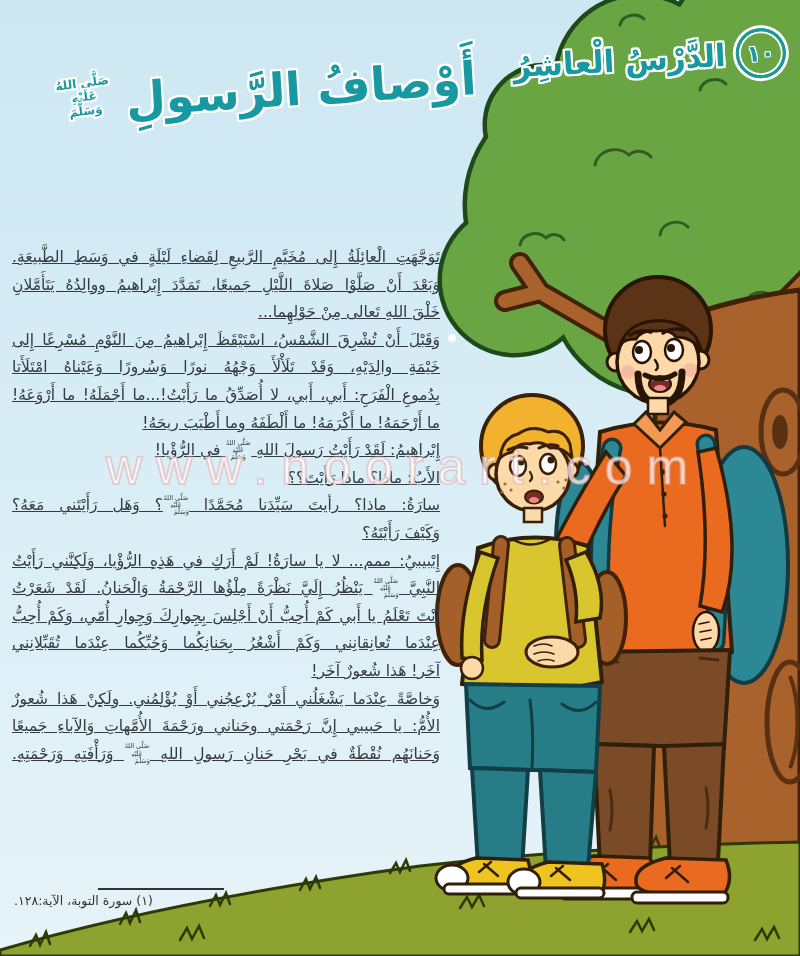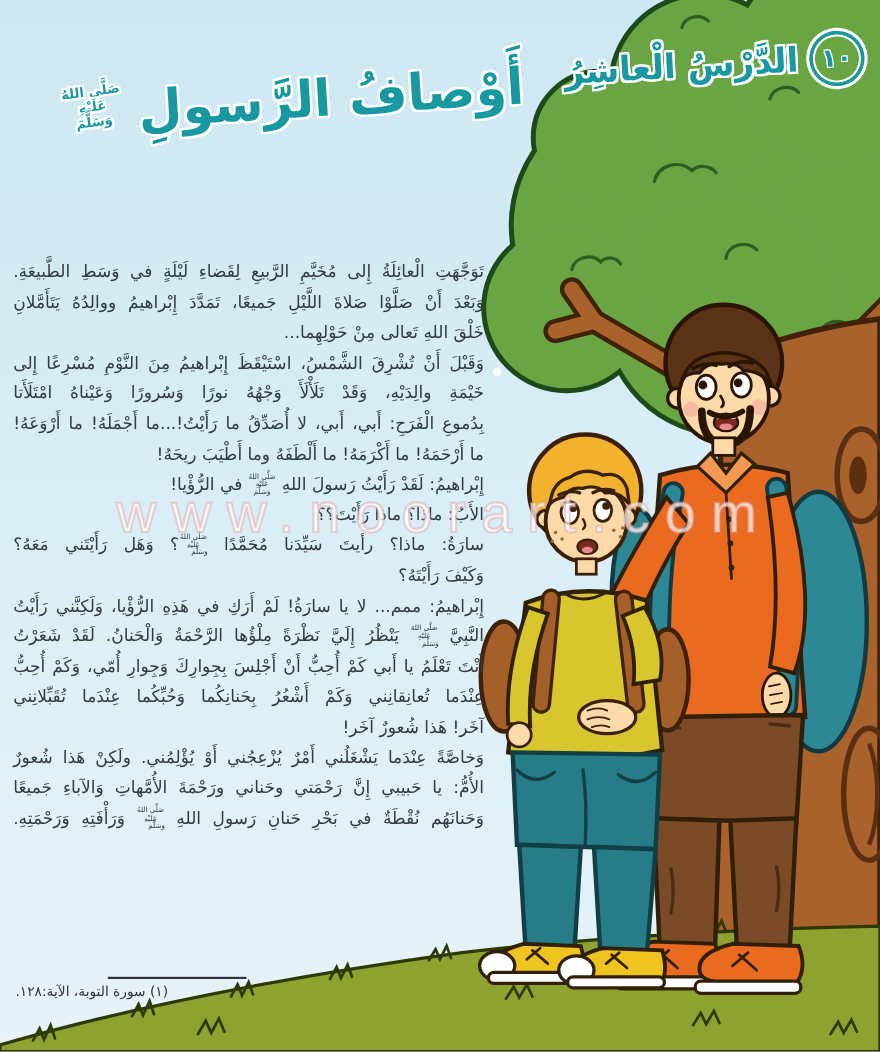--- a/index.html
+++ b/index.html
@@ -31,22 +31,22 @@
     display:flex;direction:rtl;align-items:flex-start;justify-content:center;gap:10px;
     transform:rotate(-3.5deg);z-index:4;
   }
   .title-text{font-size:46px;font-weight:bold;letter-spacing:1px;}
   .saw-big{
     display:inline-block;width:62px;font-size:12px;font-weight:bold;line-height:1.15;
     text-align:center;margin-top:2px;transform:rotate(-4deg);
   }
   
   .story{
-    position:absolute;top:234px;left:12px;width:428px;z-index:2;
-    direction:rtl;color:#333a41;font-size:15.5px;
+    position:absolute;top:244px;left:12px;width:428px;z-index:2;
+    direction:rtl;color:#333a41;font-size:15.5px;text-decoration:underline;
   }
   .line{line-height:27.6px;white-space:nowrap;text-align:right;height:27.6px;}
   .line.just{text-align:justify;text-align-last:justify;}
   .saw{
     display:inline-block;width:26px;font-size:6.5px;line-height:1.1;vertical-align:-4px;
     text-align:center;white-space:normal;color:#333a41;
   }
   
   .footnote{position:absolute;top:888px;left:14px;width:210px;direction:rtl;z-index:3;color:#2d3338;}
   .footnote .rule{width:126px;border-top:2px solid #2d3338;margin-bottom:3px;}
@@ -271,21 +271,21 @@
     <div class="line just">وَبَعْدَ أَنْ صَلَّوْا صَلاةَ اللَّيْلِ جَميعًا، تَمَدَّدَ إِبْراهيمُ ووالِدُهُ يَتَأَمَّلانِ</div>
     <div class="line">خَلْقَ اللهِ تَعالى مِنْ حَوْلِهِما...</div>
     <div class="line just">وَقَبْلَ أَنْ تُشْرِقَ الشَّمْسُ، اسْتَيْقَظَ إِبْراهيمُ مِنَ النَّوْمِ مُسْرِعًا إِلى</div>
     <div class="line just">خَيْمَةِ والِدَيْهِ، وَقَدْ تَلَأْلَأَ وَجْهُهُ نورًا وَسُرورًا وَعَيْناهُ امْتَلَأَتا</div>
     <div class="line just">بِدُموعِ الْفَرَحِ: أَبي، أَبي، لا أُصَدِّقُ ما رَأَيْتُ!...ما أَجْمَلَهُ! ما أَرْوَعَهُ!</div>
     <div class="line">ما أَرْحَمَهُ! ما أَكْرَمَهُ! ما أَلْطَفَهُ وما أَطْيَبَ ريحَهُ!</div>
     <div class="line">إِبْراهيمُ: لَقَدْ رَأَيْتُ رَسولَ اللهِ <span class="saw">صَلَّى اللهُ عَلَيْهِ وَسَلَّمَ</span> في الرُّؤْيا!</div>
     <div class="line">الأَبُ: ماذا؟ ماذا رَأَيْتَ؟؟</div>
     <div class="line just">سارَةُ: ماذا؟ رأيتَ سَيِّدَنا مُحَمَّدًا <span class="saw">صَلَّى اللهُ عَلَيْهِ وَسَلَّمَ</span>؟ وَهَل رَأَيْتَني مَعَهُ؟</div>
     <div class="line">وَكَيْفَ رَأَيْتَهُ؟</div>
-    <div class="line just">إِبْراهيمُ: ممم... لا يا سارَةُ! لَمْ أَرَكِ في هَذِهِ الرُّؤْيا، وَلَكِنَّني رَأَيْتُ</div>
+    <div class="line just">إِبْبيبيُ: ممم... لا يا سارَةُ! لَمْ أَرَكِ في هَذِهِ الرُّؤْيا، وَلَكِنَّني رَأَيْتُ</div>
     <div class="line just">النَّبِيَّ <span class="saw">صَلَّى اللهُ عَلَيْهِ وَسَلَّمَ</span> يَنْظُرُ إِلَيَّ نَظْرَةً مِلْؤُها الرَّحْمَةُ وَالْحَنانُ. لَقَدْ شَعَرْتُ</div>
     <div class="line just">أَنْتَ تَعْلَمُ يا أَبي كَمْ أُحِبُّ أَنْ أَجْلِسَ بِجِوارِكَ وَجِوارِ أُمّي، وَكَمْ أُحِبُّ</div>
     <div class="line just">عِنْدَما تُعانِقانِني وَكَمْ أَشْعُرُ بِحَنانِكُما وَحُبِّكُما عِنْدَما تُقَبِّلانِني</div>
     <div class="line">آخَر! هَذا شُعورٌ آخَر!</div>
     <div class="line just">وَخاصَّةً عِنْدَما يَشْغَلُني أَمْرٌ يُزْعِجُني أَوْ يُؤْلِمُني. ولَكِنْ هَذا شُعورٌ</div>
     <div class="line just">الأُمُّ: يا حَبيبي إِنَّ رَحْمَتي وحَناني ورَحْمَةَ الأُمَّهاتِ وَالآباءِ جَميعًا</div>
     <div class="line just">وَحَنانَهُم نُقْطَةٌ في بَحْرِ حَنانِ رَسولِ اللهِ <span class="saw">صَلَّى اللهُ عَلَيْهِ وَسَلَّمَ</span> وَرَأْفَتِهِ وَرَحْمَتِهِ.</div>
   </div>
 
   <div class="footnote">

